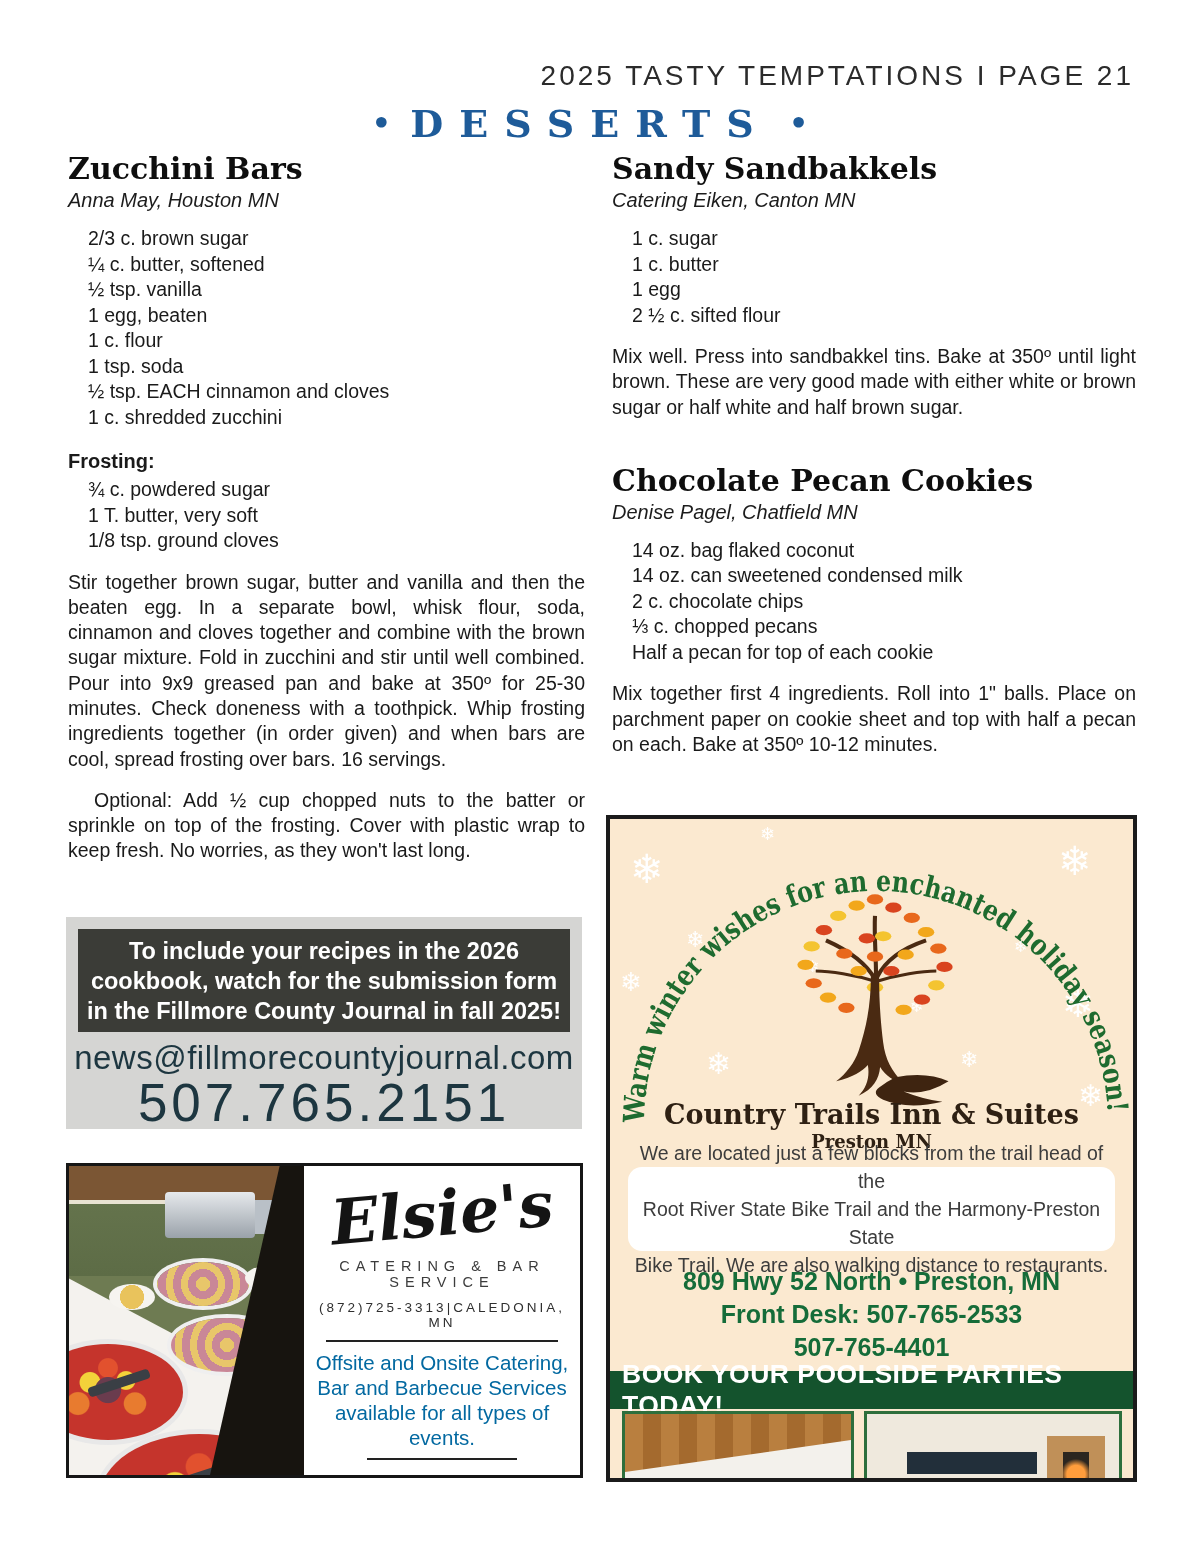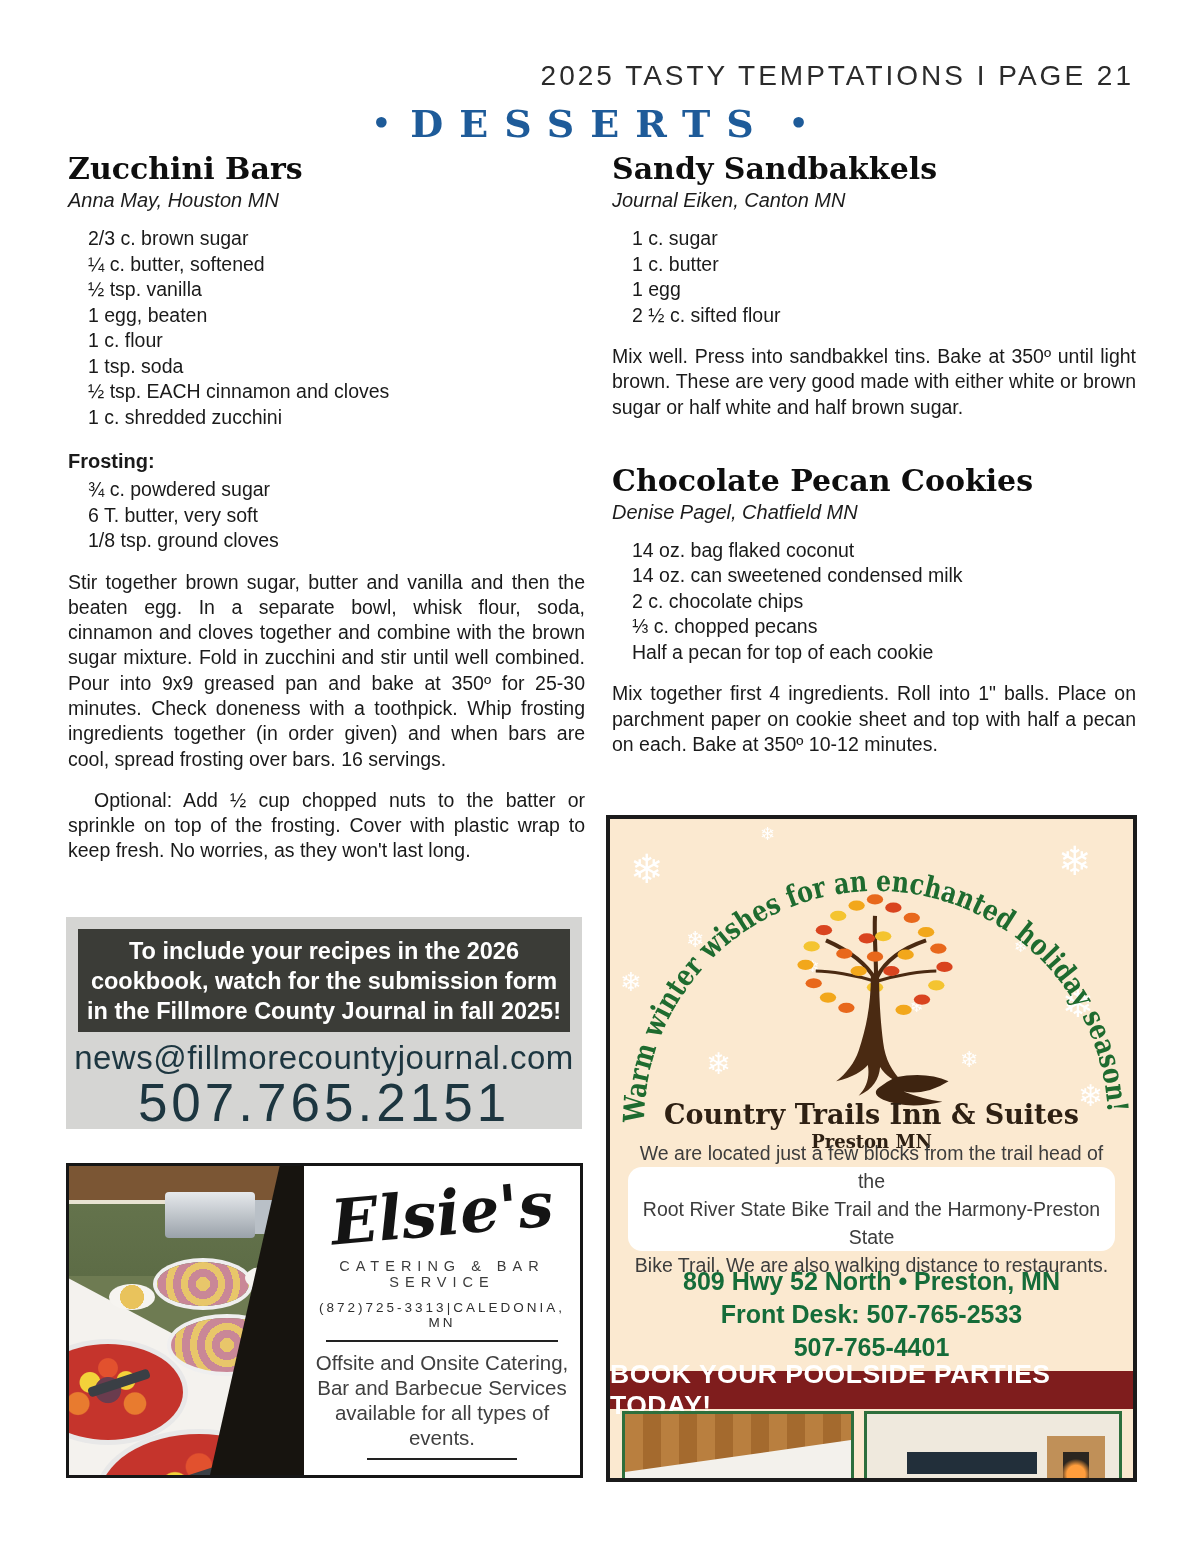--- a/index.html
+++ b/index.html
@@ -79,41 +79,41 @@
             transform:rotate(-18deg);}
   .ep-wedge{position:absolute;top:0;right:-2px;width:120px;height:100%;background:#17140f;
             clip-path:polygon(78% 0,100% 0,100% 100%,20% 100%);}
   .elsies-panel{position:absolute;left:235px;top:0;right:0;height:100%;text-align:center;}
   .elsies-logo{margin-top:6px;font-family:"DejaVu Serif",serif;font-style:italic;font-weight:bold;
                font-size:62px;line-height:84px;color:#141414;transform:rotate(-5deg);}
   .elsies-tagline{font-size:14.5px;letter-spacing:6px;color:#3c3c3c;margin-top:2px;}
   .elsies-contact{font-size:13.5px;letter-spacing:3px;color:#2f2f2f;margin-top:10px;}
   .elsies-rule{height:2px;background:#222;margin:10px auto 8px auto;width:232px;}
   .elsies-rule2{height:2px;background:#222;margin:8px auto 6px auto;width:150px;}
-  .elsies-services{font-size:20.5px;line-height:25px;color:#404040;text-align:center;}
+  .elsies-services{font-size:20.5px;line-height:25px;color:#0369a1;text-align:center;}
   .elsies-call{font-size:20.5px;line-height:25px;color:#141414;}
 
   
   .country-ad{position:absolute;left:606px;top:815px;width:531px;height:667px;
               background:#fbe9d0;border:4px solid #1b1b1b;box-sizing:border-box;overflow:hidden;}
   .ct-arc{position:absolute;left:6px;top:4px;}
   .ct-snow{position:absolute;color:#ffffff;line-height:1;}
   .ct-tree{position:absolute;left:160px;top:58px;}
   .ct-name{position:absolute;left:0;top:280px;width:100%;text-align:center;
            font-family:"DejaVu Serif",serif;font-weight:bold;font-size:27px;color:#2e2013;}
   .ct-city{position:absolute;left:0;top:312px;width:100%;text-align:center;
            font-family:"DejaVu Serif",serif;font-weight:bold;font-size:18px;color:#2e2013;}
   .ct-infobox{position:absolute;left:18px;top:348px;width:487px;height:84px;background:#ffffff;
               border-radius:14px;display:flex;align-items:center;justify-content:center;
               font-size:19.5px;line-height:28px;color:#3c3c3c;text-align:center;}
   .ct-contact{position:absolute;left:0;top:446px;width:100%;text-align:center;
               color:#156c39;font-weight:bold;font-size:25px;line-height:33px;}
-  .ct-banner{position:absolute;left:0;top:552px;width:100%;height:38px;background:#7f1d1d;
+  .ct-banner{position:absolute;left:0;top:552px;width:100%;height:38px;background:#14532d;
              color:#ffffff;font-weight:bold;font-size:26.5px;letter-spacing:0.5px;
-             display:flex;align-items:center;justify-content:center;}
+             display:flex;align-items:center;justify-content:center;padding-left:12px;}
   .ct-photos{position:absolute;left:0;top:590px;width:100%;height:69px;}
   .ct-photo{position:absolute;top:2px;height:62px;border:3px solid #2e6f3c;box-sizing:border-box;}
   
   .ct-pool{left:12px;width:232px;height:160px;top:2px;background:#f3f1ec;overflow:hidden;}
   .cp-ceiling{position:absolute;left:0;top:0;width:100%;height:58px;
               background:repeating-linear-gradient(90deg,#b97f3f 0 18px,#a46a2e 18px 36px);
               clip-path:polygon(0 0,100% 0,100% 45%,0 100%);}
   
   .ct-lobby{left:254px;width:258px;height:160px;top:2px;background:#efe9dd;overflow:hidden;}
   .cl-counter{position:absolute;left:40px;top:38px;width:130px;height:22px;background:#222f3a;}
@@ -146,30 +146,30 @@
         <li>½ tsp. vanilla</li>
         <li>1 egg, beaten</li>
         <li>1 c. flour</li>
         <li>1 tsp. soda</li>
         <li>½ tsp. EACH cinnamon and cloves</li>
         <li>1 c. shredded zucchini</li>
       </ul>
     <div class="sub-head">Frosting:</div>
     <ul class="ing-list">
         <li>¾ c. powdered sugar</li>
-        <li>6 T. butter, very soft</li>
+        <li>1 T. butter, very soft</li>
         <li>1/8 tsp. ground cloves</li>
       </ul>
     <p class="body-p">Stir together brown sugar, butter and vanilla and then the beaten egg. In a separate bowl, whisk flour, soda, cinnamon and cloves together and combine with the brown sugar mixture. Fold in zucchini and stir until well combined. Pour into 9x9 greased pan and bake at 350º for 25-30 minutes. Check doneness with a toothpick. Whip frosting ingredients together (in order given) and when bars are cool, spread frosting over bars. 16 servings.</p>
     <p class="body-p indent-p">Optional: Add ½ cup chopped nuts to the batter or sprinkle on top of the frosting. Cover with plastic wrap to keep fresh. No worries, as they won't last long.</p>
   </div>
 
   <div class="col col-right">
     <h2 class="recipe-title">Sandy Sandbakkels</h2>
-    <div class="byline">Journal Eiken, Canton MN</div>
+    <div class="byline">Catering Eiken, Canton MN</div>
     <ul class="ing-list">
         <li>1 c. sugar</li>
         <li>1 c. butter</li>
         <li>1 egg</li>
         <li>2 ½ c. sifted flour</li>
       </ul>
     <p class="body-p">Mix well. Press into sandbakkel tins. Bake at 350º until light brown. These are very good made with either white or brown sugar or half white and half brown sugar.</p>
 
     <h2 class="recipe-title mt-lg">Chocolate Pecan Cookies</h2>
     <div class="byline">Denise Pagel, Chatfield MN</div>

